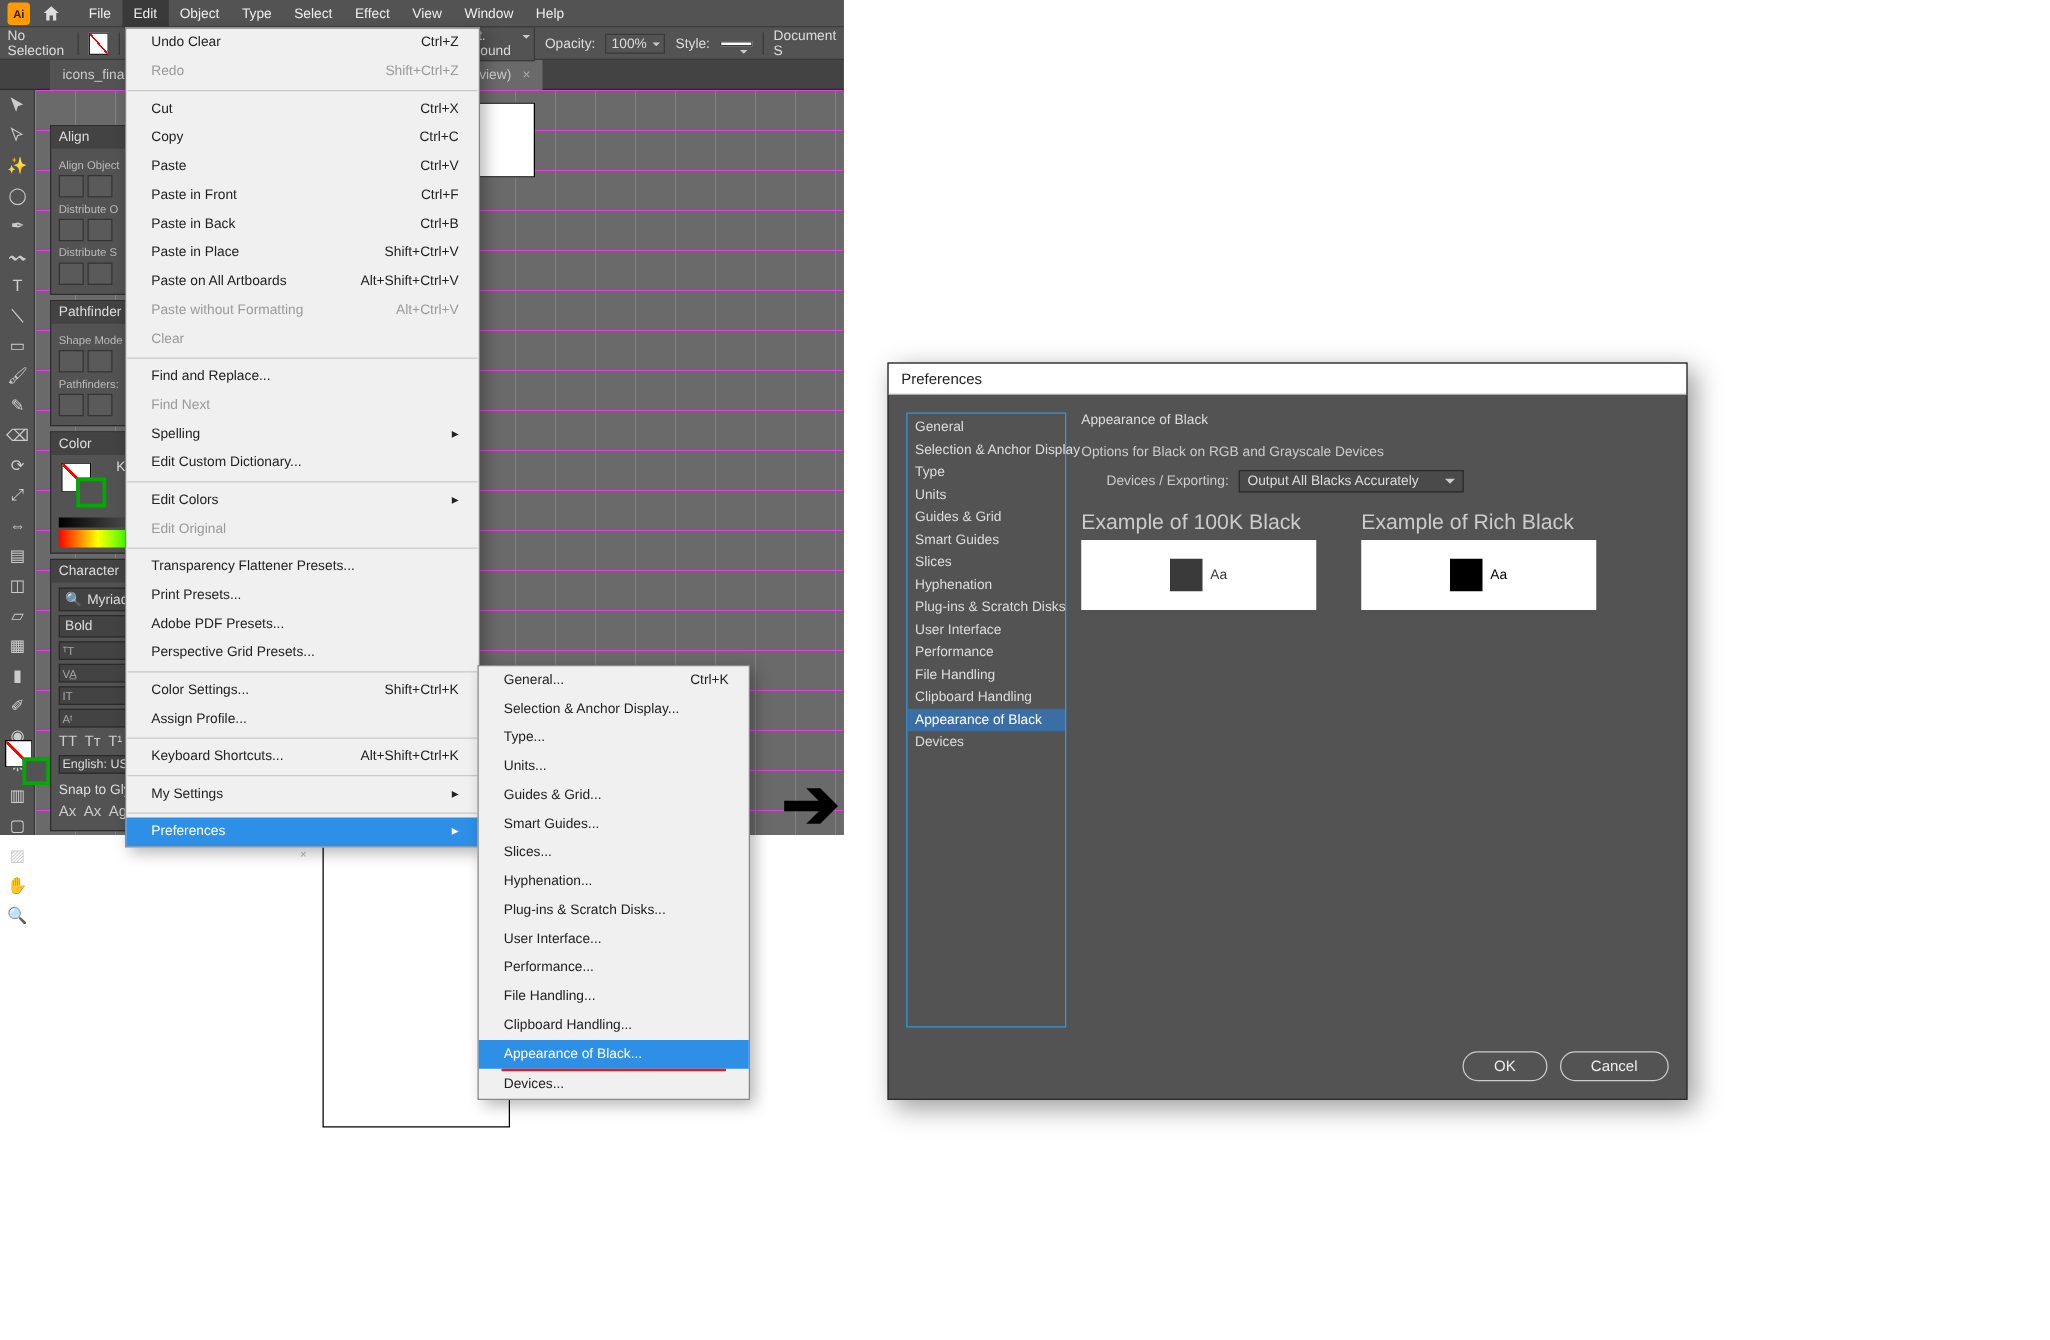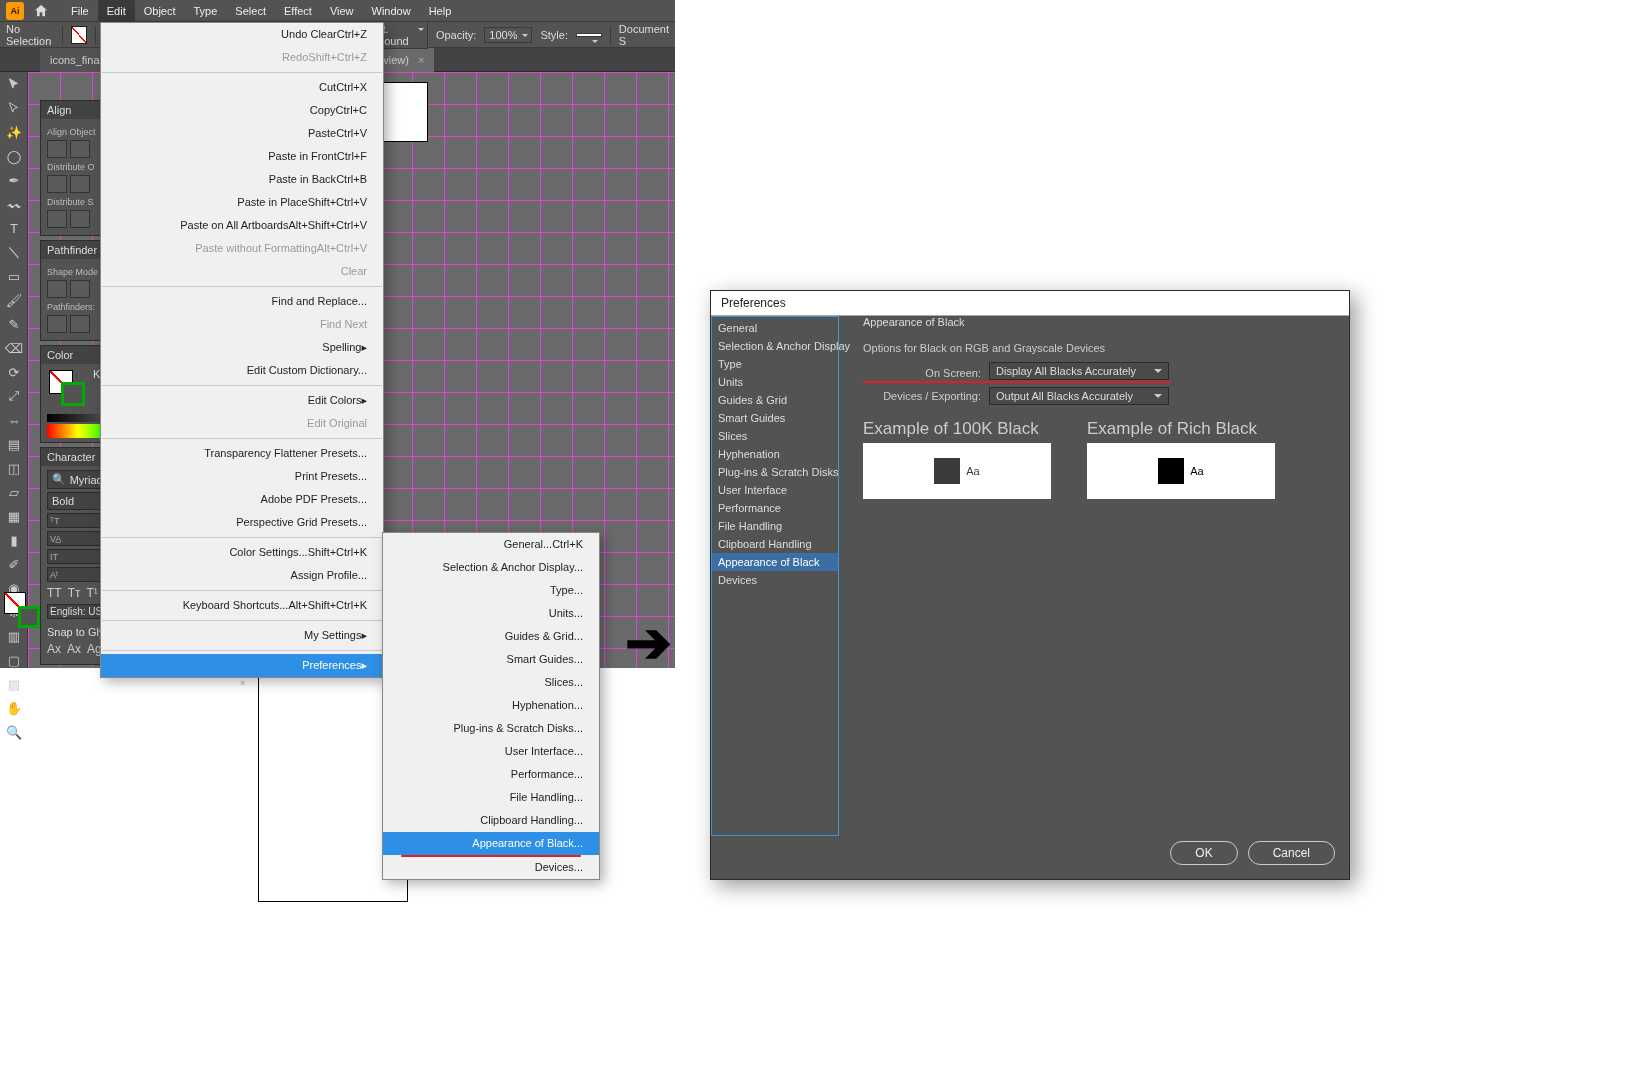--- a/index.html
+++ b/index.html
@@ -66,21 +66,21 @@
   .sw-fill::after{content:"";position:absolute;inset:0;background:linear-gradient(to top right,transparent 46%,red 46%,red 54%,transparent 54%)}
   .sw-stroke{position:absolute;right:0;bottom:0;width:24px;height:24px;background:#535353;border:3px solid #0a0}
   
   
   .toolswatch{position:absolute;left:2px;top:590px}
   .toolswatch .sw-fill{width:22px;height:22px}
   .toolswatch .sw-stroke{width:22px;height:22px;border:3px solid #0a0}
 
   
   .menu-drop { position:absolute; left:100px; top:22px; width:284px; background:#f0f0f0; border:1px solid #888; box-shadow:4px 4px 12px rgba(0,0,0,.3); z-index:50;}
-  .mi { display:flex; justify-content:flex-end; padding:4px 16px 4px 20px; color:#222; line-height:15px;}
+  .mi { display:flex; justify-content:space-between; padding:4px 16px 4px 20px; color:#222; line-height:15px;}
   .mi.dis{color:#9a9a9a}
   .mi.hl{background:#2e8fe6;color:#fff}
   .mi .arw{color:inherit}
   .msep{height:1px;background:#c8c8c8;margin:3px 1px}
 
   
   .submenu{position:absolute;left:382px;top:532px;width:218px;background:#f0f0f0;border:1px solid #888;box-shadow:4px 4px 12px rgba(0,0,0,.3);z-index:60}
   .submenu .mi.hl2{background:#2e8fe6;color:#fff}
   .redund{display:block;height:2px;background:#e02020;margin:0 18px -1px;border-radius:1px}
 
@@ -91,21 +91,21 @@
 
   .closebox{position:absolute;left:240px;top:594px;width:80px;height:12px;display:flex;justify-content:flex-end;gap:6px;color:#aaa;font-size:9px}
   .closebox2{position:absolute;left:240px;top:678px;width:16px;height:12px;color:#aaa;font-size:9px}
 
   
   .bigarrow{position:absolute;left:625px;top:610px;font-size:56px;color:#000;font-weight:bold}
 
   
   .prefs{position:absolute;left:710px;top:290px;width:640px;height:590px;background:#535353;border:1px solid #2a2a2a;box-shadow:6px 6px 20px rgba(0,0,0,.4)}
   .prefs .titlebar{background:#fff;color:#222;padding:5px 10px;font-size:12px;border-bottom:1px solid #aaa}
-  .prefs .body{display:flex;padding:0;gap:24px;height:calc(100% - 68px)}
+  .prefs .body{display:flex;padding:14px;gap:12px;height:calc(100% - 68px)}
   .prefs .catlist{width:128px;border:1px solid #3498db;background:#535353;padding:2px 0}
   .catitem{padding:3px 6px;color:#ddd;font-size:11px;white-space:nowrap}
   .catitem.sel{background:#3b6ea5;color:#fff}
   .prefs .right{flex:1;color:#ddd}
   .prefs h4{font-size:11px;font-weight:normal;color:#ddd;margin-bottom:10px}
   .optrow{display:flex;align-items:center;gap:8px;margin:4px 0;font-size:11px}
   .optrow .lbl{width:118px;text-align:right;color:#ccc}
   .pdrop{background:#4a4a4a;border:1px solid #2a2a2a;padding:2px 6px;width:180px;display:flex;justify-content:space-between;align-items:center;color:#ddd}
   .pdrop .dd{border:4px solid transparent;border-top-color:#ccc;margin-top:3px}
   .redline{height:2px;background:#e02020;margin-top:1px}
@@ -586,30 +586,20 @@
         <div class="catitem">Clipboard Handling</div>
         <div class="catitem sel">Appearance of Black</div>
         <div class="catitem">Devices</div>
       </div>
     <div class="right">
       <h4>Appearance of Black</h4>
       <div style="margin-top:14px;color:#ccc">Options for Black on RGB and Grayscale Devices</div>
 
       <div style="margin-top:8px">
         <div class="optrow">
-          <span class="lbl">On Screen:</span>
-          <div>
-            <div class="pdrop">
-                <span>Display All Blacks Accurately</span>
-                <span class="dd"></span>
-              </div>
-            <div class="redline" style="width:308px;margin-left:-126px"></div>
-          </div>
-        </div>
-        <div class="optrow">
           <span class="lbl">Devices / Exporting:</span>
           <div class="pdrop">
               <span>Output All Blacks Accurately</span>
               <span class="dd"></span>
             </div>
         </div>
       </div>
 
       <div class="examples">
         <div class="ex k100">

